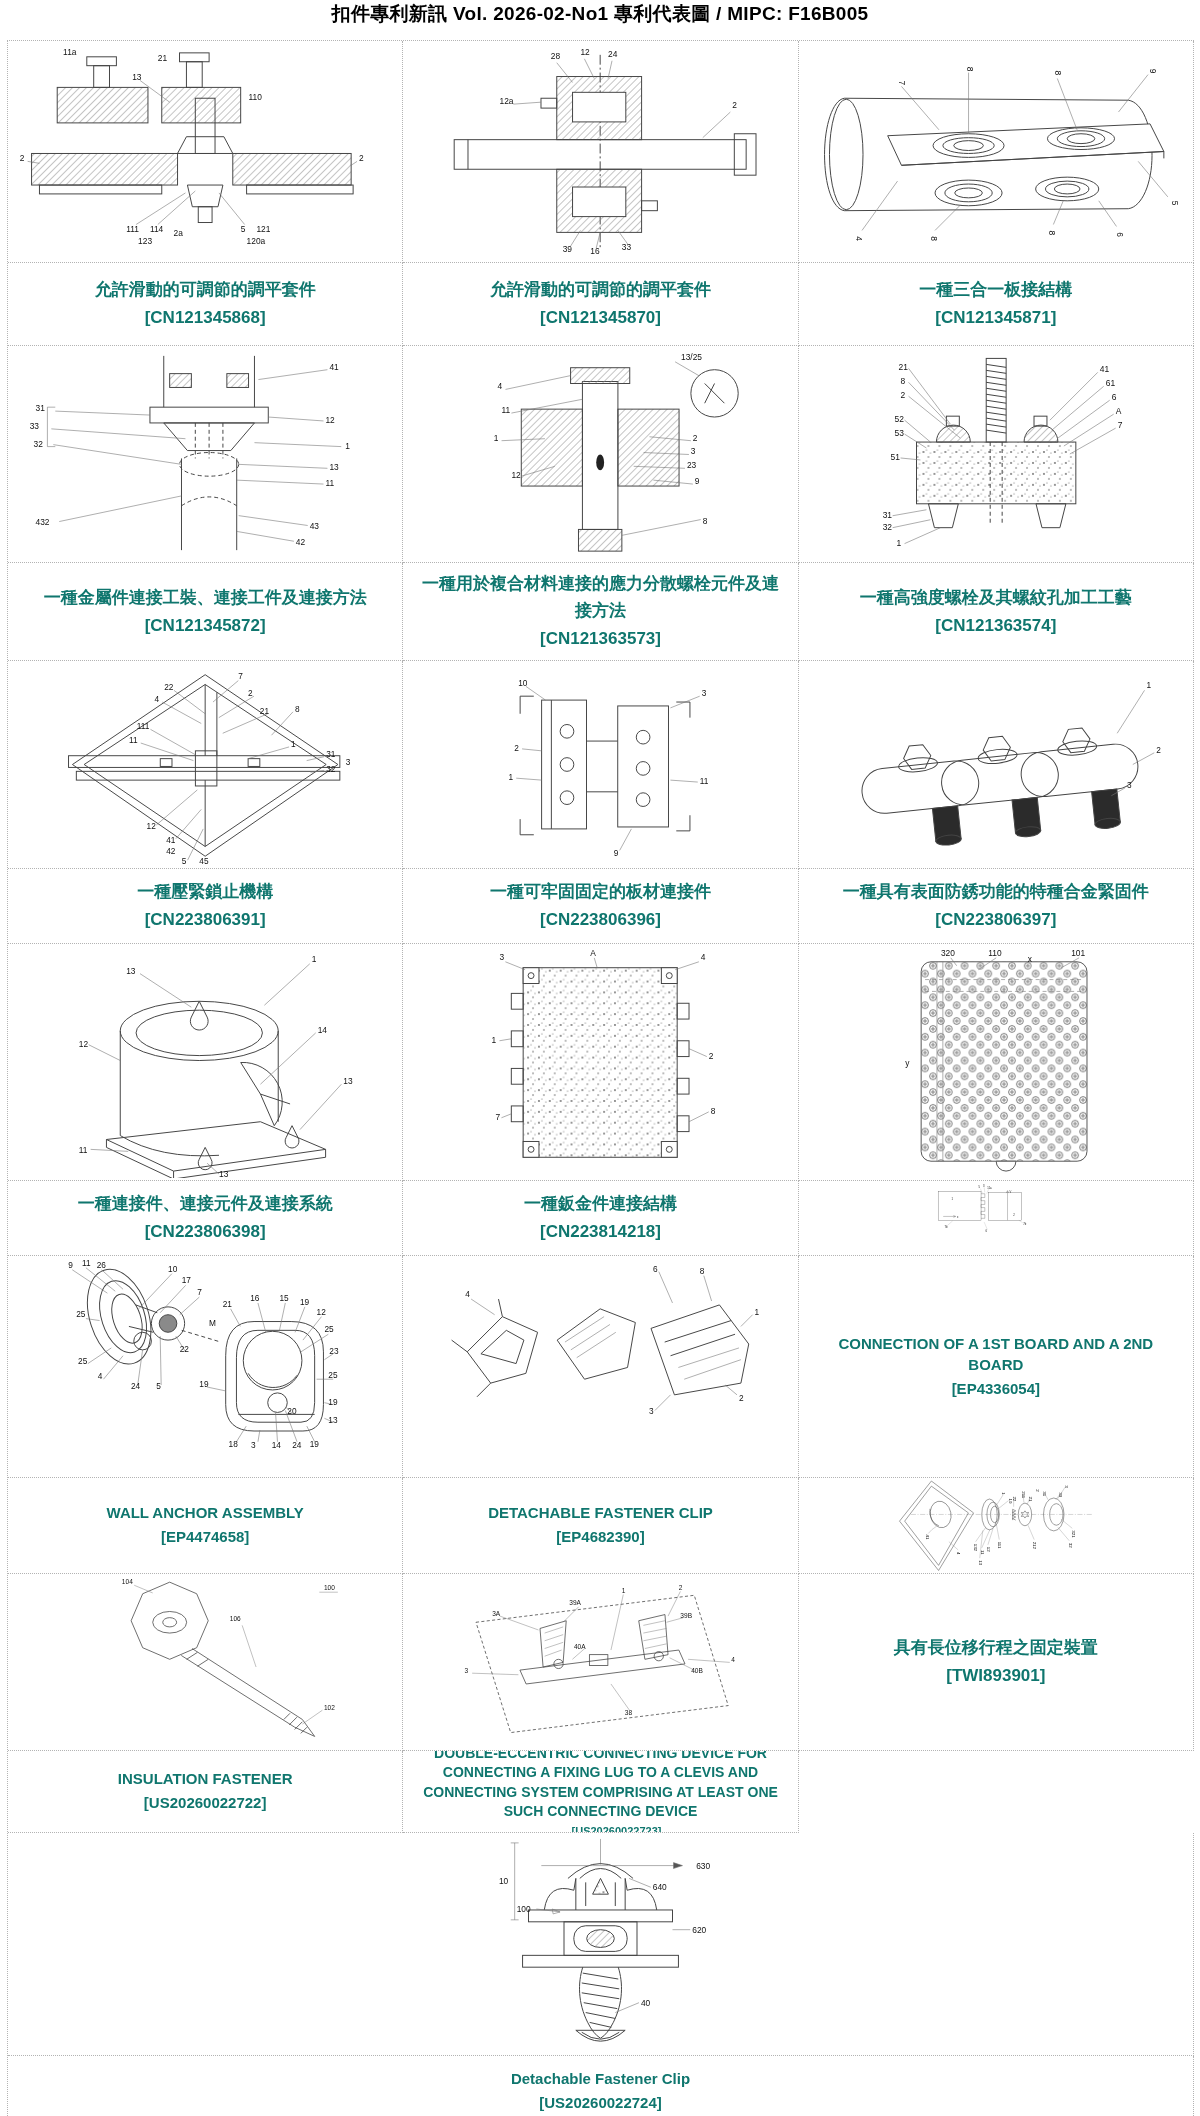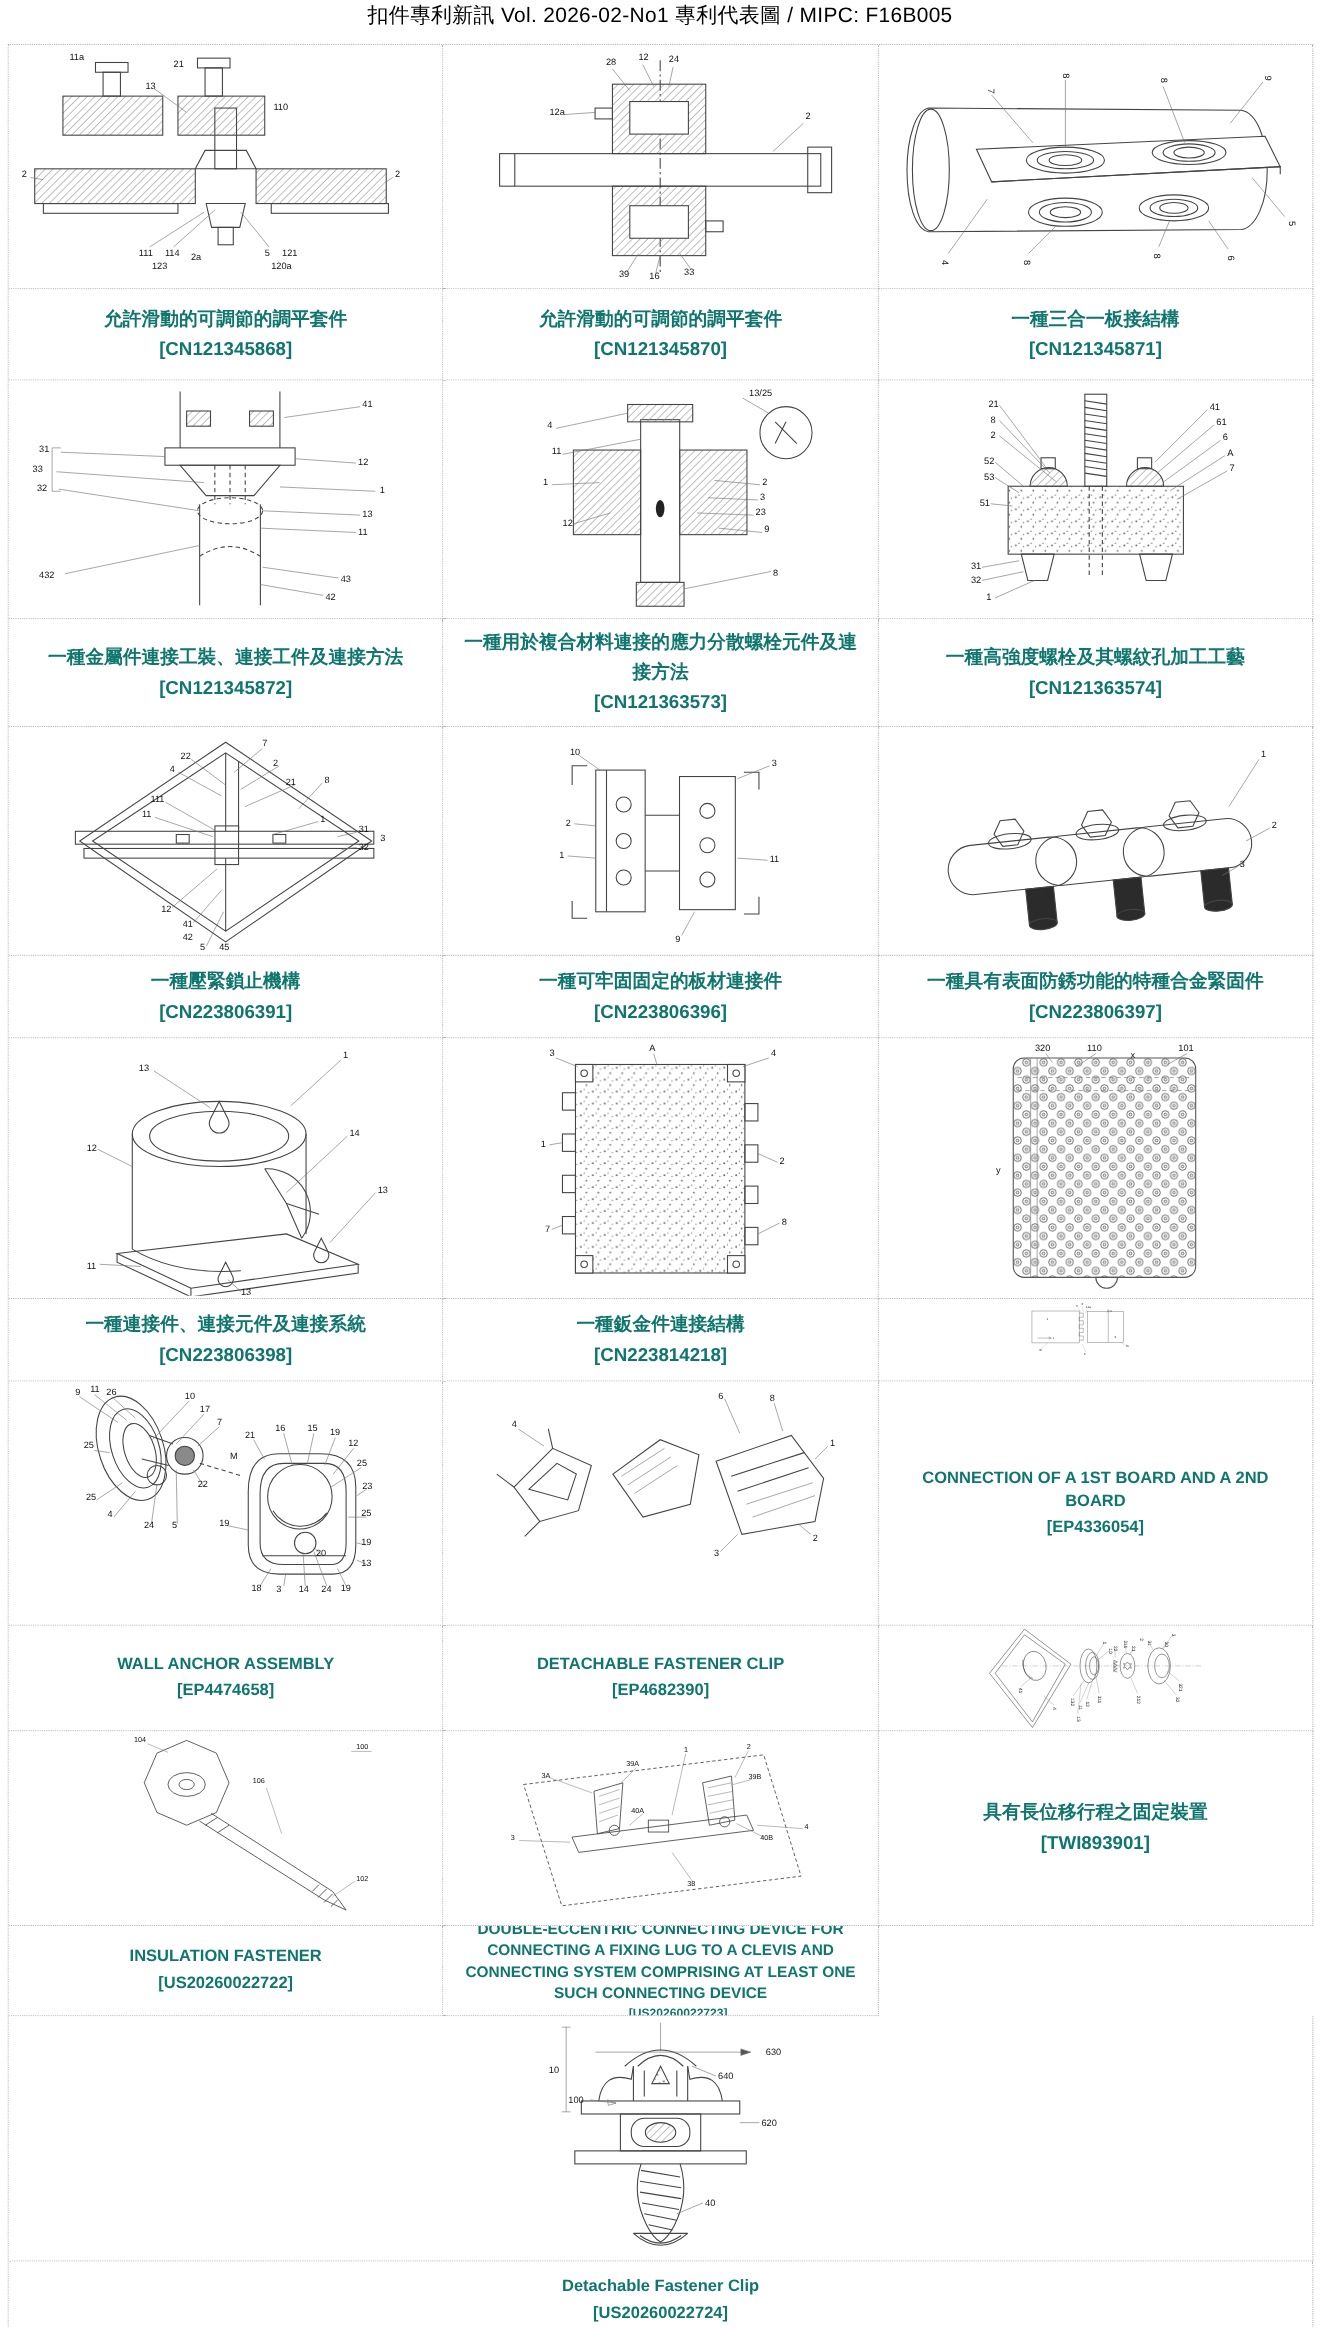--- a/index.html
+++ b/index.html
@@ -1,19 +1,19 @@
 <!DOCTYPE html>
 <html><head>
 <meta charset="utf-8">
 <style>
   html,body{margin:0;padding:0;background:#fff;}
   .page{position:relative;width:1200px;height:2116px;background:#fff;
         font-family:"Liberation Sans",sans-serif;overflow:hidden;}
   .header{position:absolute;top:1px;left:0;width:100%;text-align:center;
-          font-size:19px;font-weight:normal;color:#000;letter-spacing:.3px;}
+          font-size:19px;font-weight:bold;color:#000;letter-spacing:.3px;}
   .grid{position:absolute;left:7px;top:40px;width:1186px;
         display:grid;grid-template-columns:1fr 1fr 1fr;
         grid-template-rows:222px 83px 217px 98px 208px 75px 237px 75px 222px 96px 177px 82px 223px 72px;
         border-top:1px dotted #b3b3b3;border-left:1px dotted #b3b3b3;}
   .cell{border-right:1px dotted #b3b3b3;border-bottom:1px dotted #b3b3b3;
         position:relative;overflow:hidden;background:#fff;}
   .fig{display:flex;align-items:center;justify-content:center;padding:2px;}
   .fig svg{width:100%;height:100%;display:block;}
   .span3{grid-column:1 / 4;}
   .cap{display:flex;flex-direction:column;justify-content:center;align-items:center;

